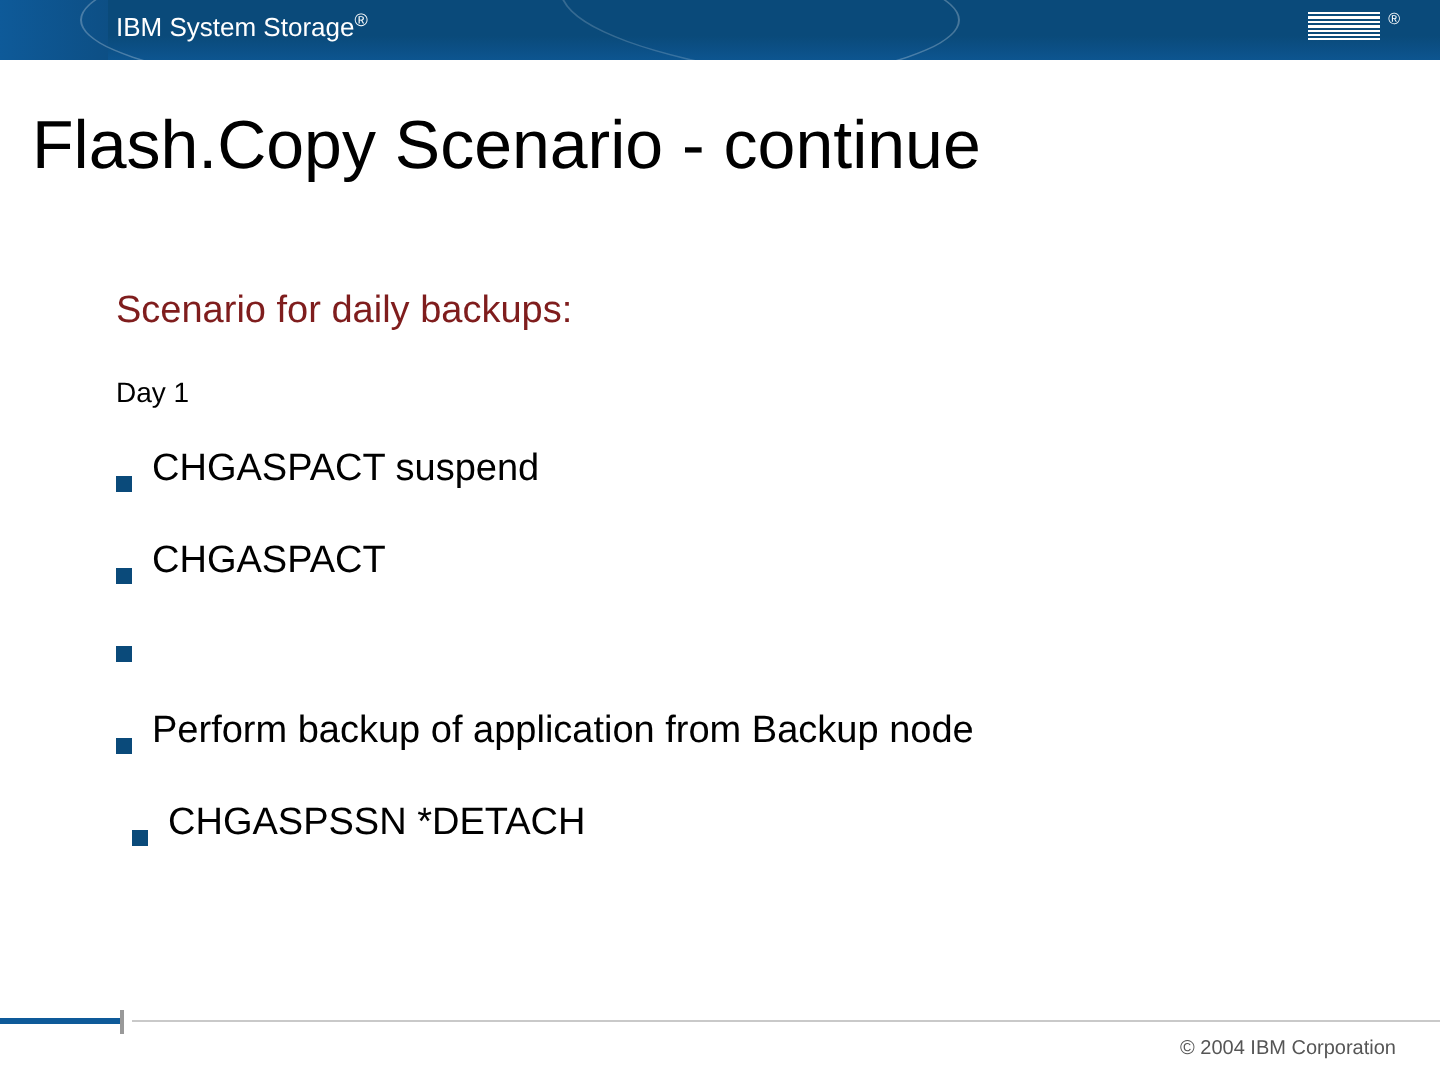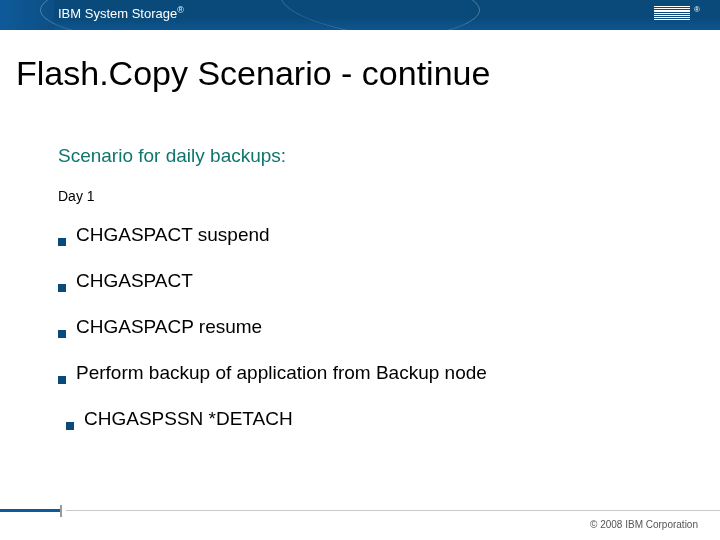--- a/index.html
+++ b/index.html
@@ -71,21 +71,21 @@
     top: 54px;
     font-size: 34px;
     color: #000;
     font-weight: 400;
   }
   .subtitle1 {
     position: absolute;
     left: 58px;
     top: 145px;
     font-size: 19px;
-    color: #0f766e;
+    color: #7f1d1d;
   }
   .subtitle2 {
     position: absolute;
     left: 58px;
     top: 188px;
     font-size: 14px;
     color: #000;
   }
   .bullets {
     position: absolute;
@@ -156,32 +156,31 @@
     <div class="bullet">
       <span class="sq"></span>
       <span>CHGASPACT suspend</span>
     </div>
     <div class="bullet">
       <span class="sq"></span>
       <span>CHGASPACT</span>
     </div>
     <div class="bullet">
       <span class="sq"></span>
-      <span>CHGASPACP resume</span>
     </div>
     <div class="bullet">
       <span class="sq"></span>
       <span>Perform backup of application from Backup node</span>
     </div>
     <div class="bullet indent">
       <span class="sq"></span>
       <span> CHGASPSSN *DETACH</span>
     </div>
   </div>
 
   <div class="footer-bar">
     <div class="seg1"></div>
     <div class="sep"></div>
     <div class="line"></div>
   </div>
-  <div class="copyright">© 2008 IBM Corporation</div>
+  <div class="copyright">© 2004 IBM Corporation</div>
 
 </div>
 
 </body></html>

